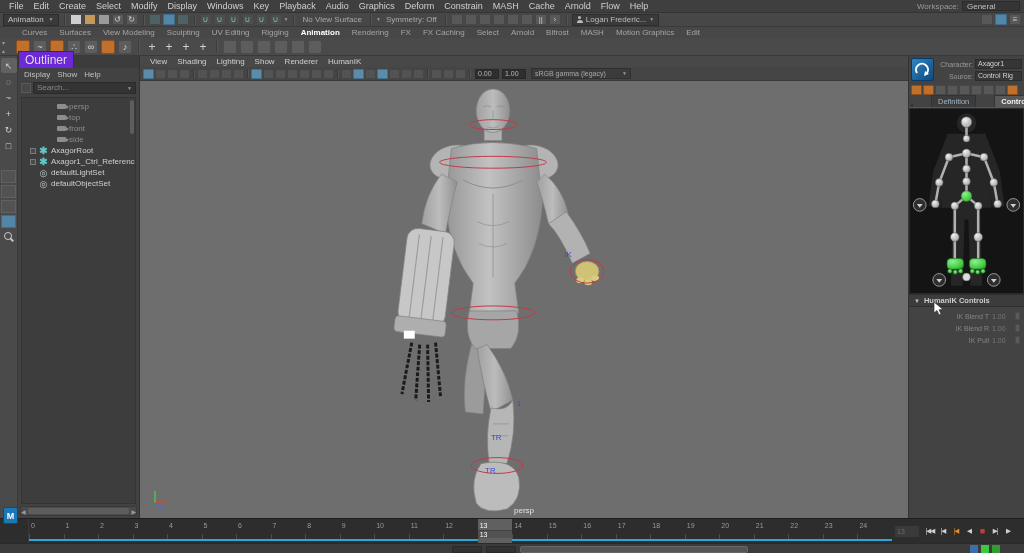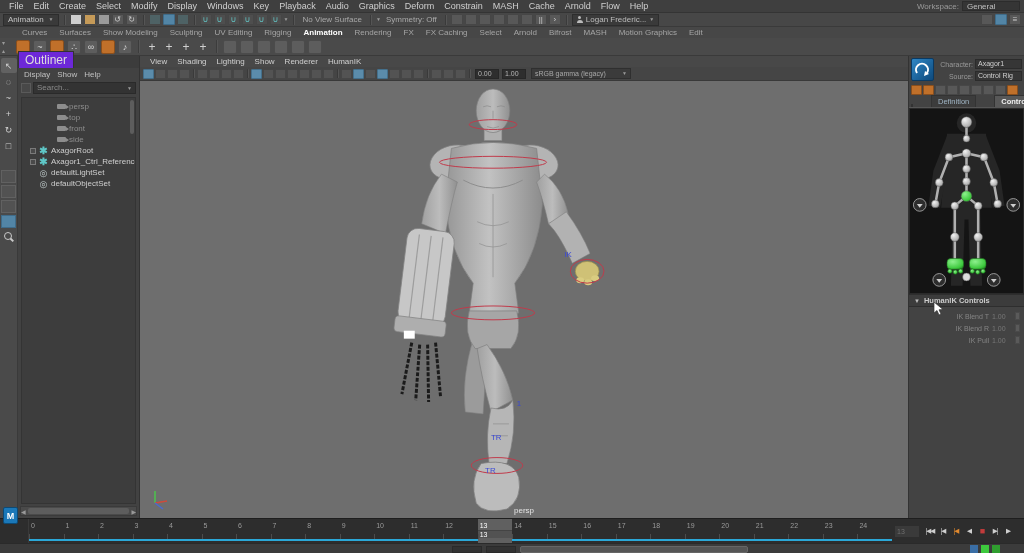--- a/index.html
+++ b/index.html
@@ -218,21 +218,21 @@
   <div id="toolbar-right">
     <span class="tb-icon"></span>
       <span class="tb-icon on"></span>
       <span class="tb-icon">≡</span>
   </div>
 </div>
 
 <div id="shelf-tabs">
   <span class="shelf-tab">Curves</span>
     <span class="shelf-tab">Surfaces</span>
-    <span class="shelf-tab">Show Modeling</span>
+    <span class="shelf-tab">View Modeling</span>
     <span class="shelf-tab">Sculpting</span>
     <span class="shelf-tab">UV Editing</span>
     <span class="shelf-tab">Rigging</span>
     <span class="shelf-tab active">Animation</span>
     <span class="shelf-tab">Rendering</span>
     <span class="shelf-tab">FX</span>
     <span class="shelf-tab">FX Caching</span>
     <span class="shelf-tab">Select</span>
     <span class="shelf-tab">Arnold</span>
     <span class="shelf-tab">Bifrost</span>

